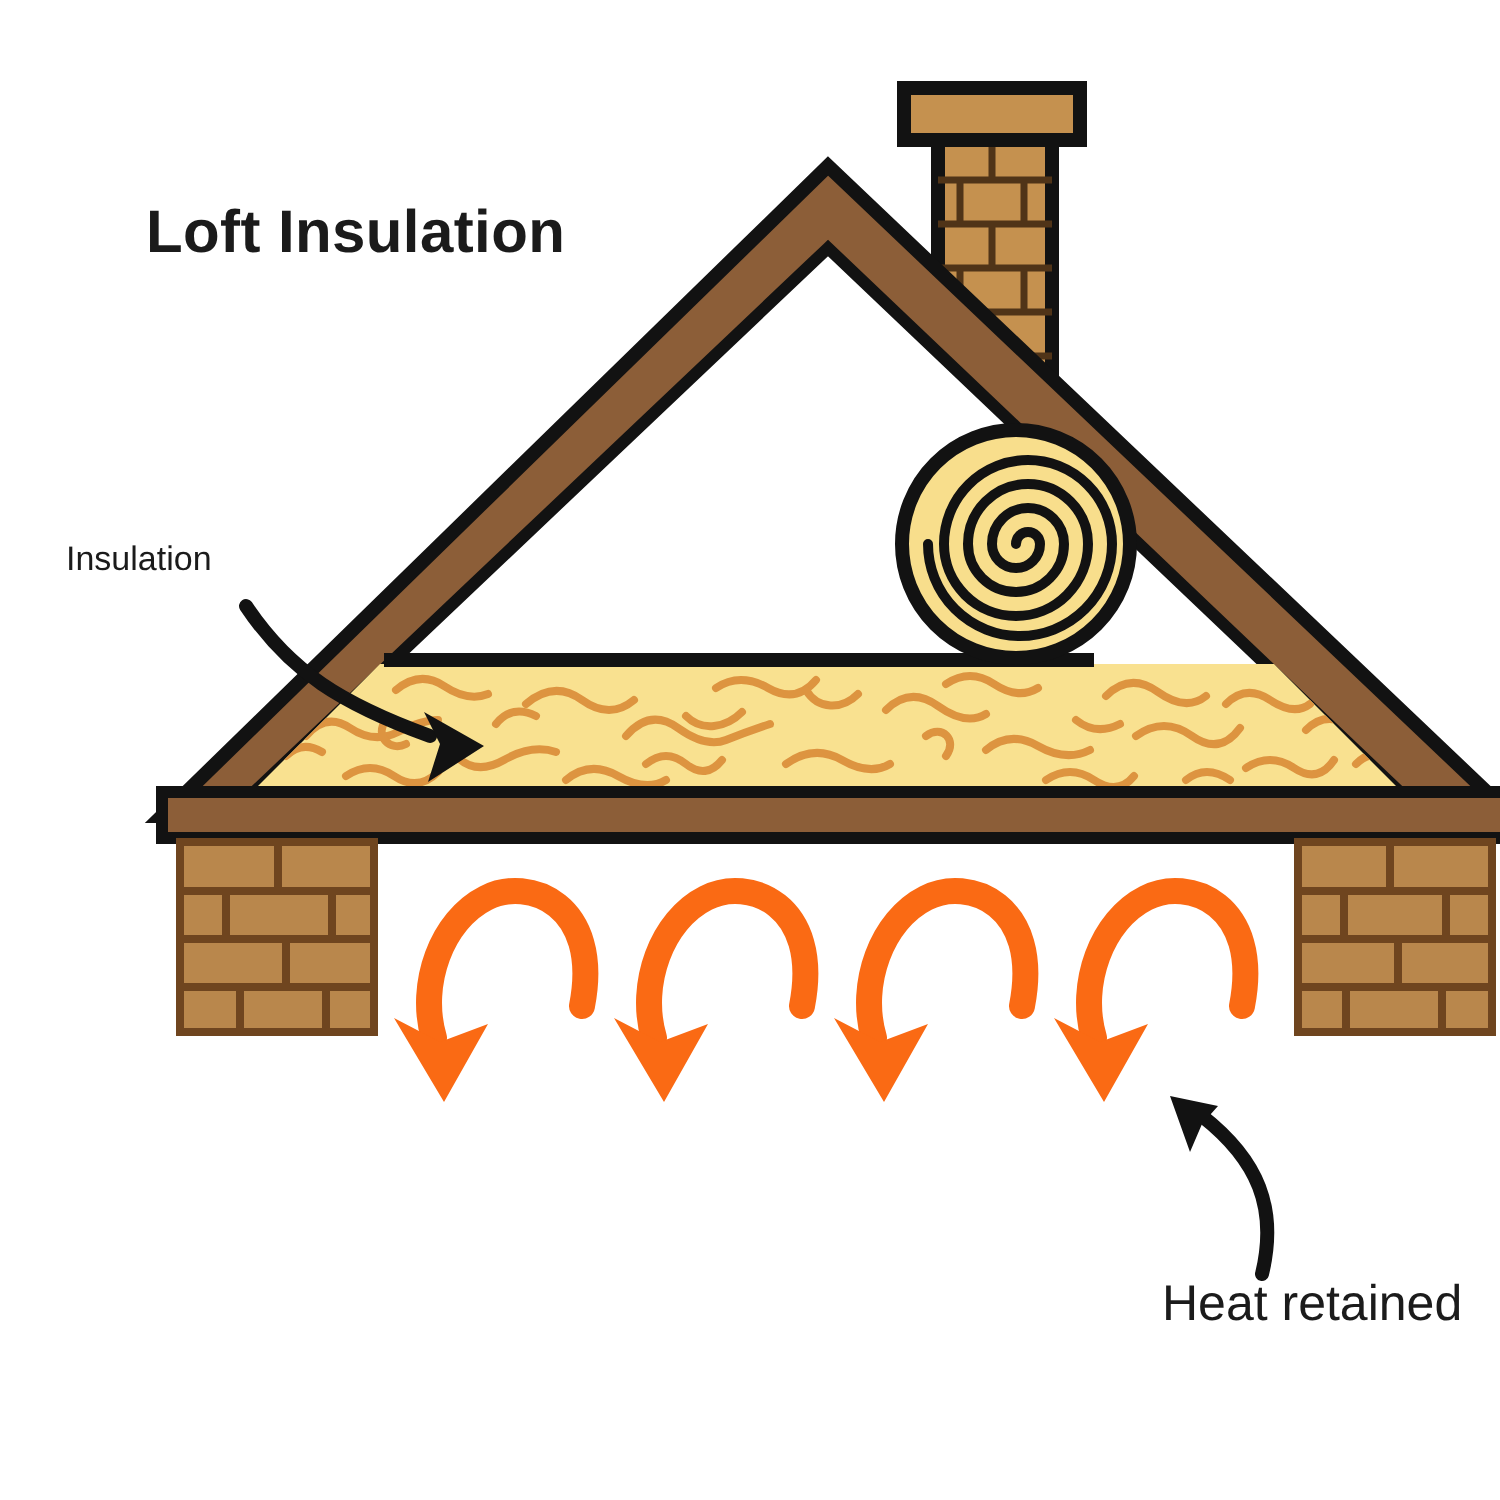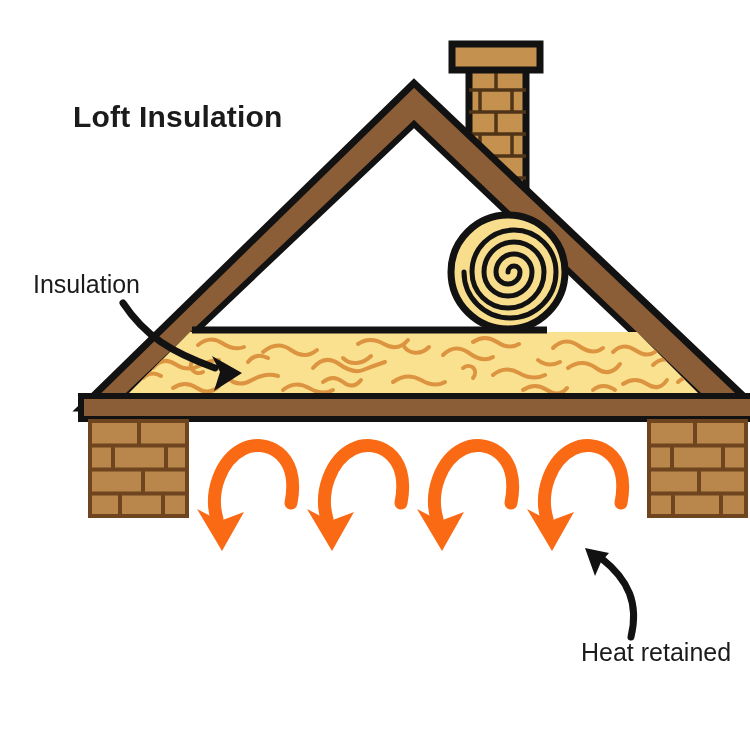--- a/index.html
+++ b/index.html
@@ -4,21 +4,21 @@
 <style>
   html,body{margin:0;padding:0;background:#ffffff;}
   .stage{
     position:relative;width:750px;height:750px;background:#ffffff;overflow:hidden;
     font-family:"Liberation Sans","DejaVu Sans",sans-serif;
     margin-left:23px;
   }
   .stage svg{position:absolute;left:0;top:0;}
   .txt{position:absolute;color:var(--text,#1b1b1b);}
   .title{left:50px;top:100px;font-size:30px;font-weight:700;letter-spacing:.2px;}
-  .insulation-label{left:10px;top:270px;font-size:25px;font-weight:400;}
+  .insulation-label{left:10px;top:270px;font-size:17px;font-weight:400;}
   .heat-label{left:558px;top:636px;width:184px;text-align:left;font-size:25px;line-height:33px;font-weight:400;}
   .heat-label span{display:block;}
 
   
   .ol            {stroke:var(--outline,#121212);}
   .roof-fill     {fill:var(--roof-brown,#8C5E38);}
   .white-fill    {fill:#ffffff;}
   .chim-fill     {fill:var(--chimney-brick,#C5914F);}
   .chim-line     {stroke:var(--chimney-mortar,#503418);stroke-width:3.5;fill:none;}
   .wall-fill     {fill:var(--wall-brick,#B9874C);stroke:var(--wall-mortar,#6F451F);stroke-width:4;}

